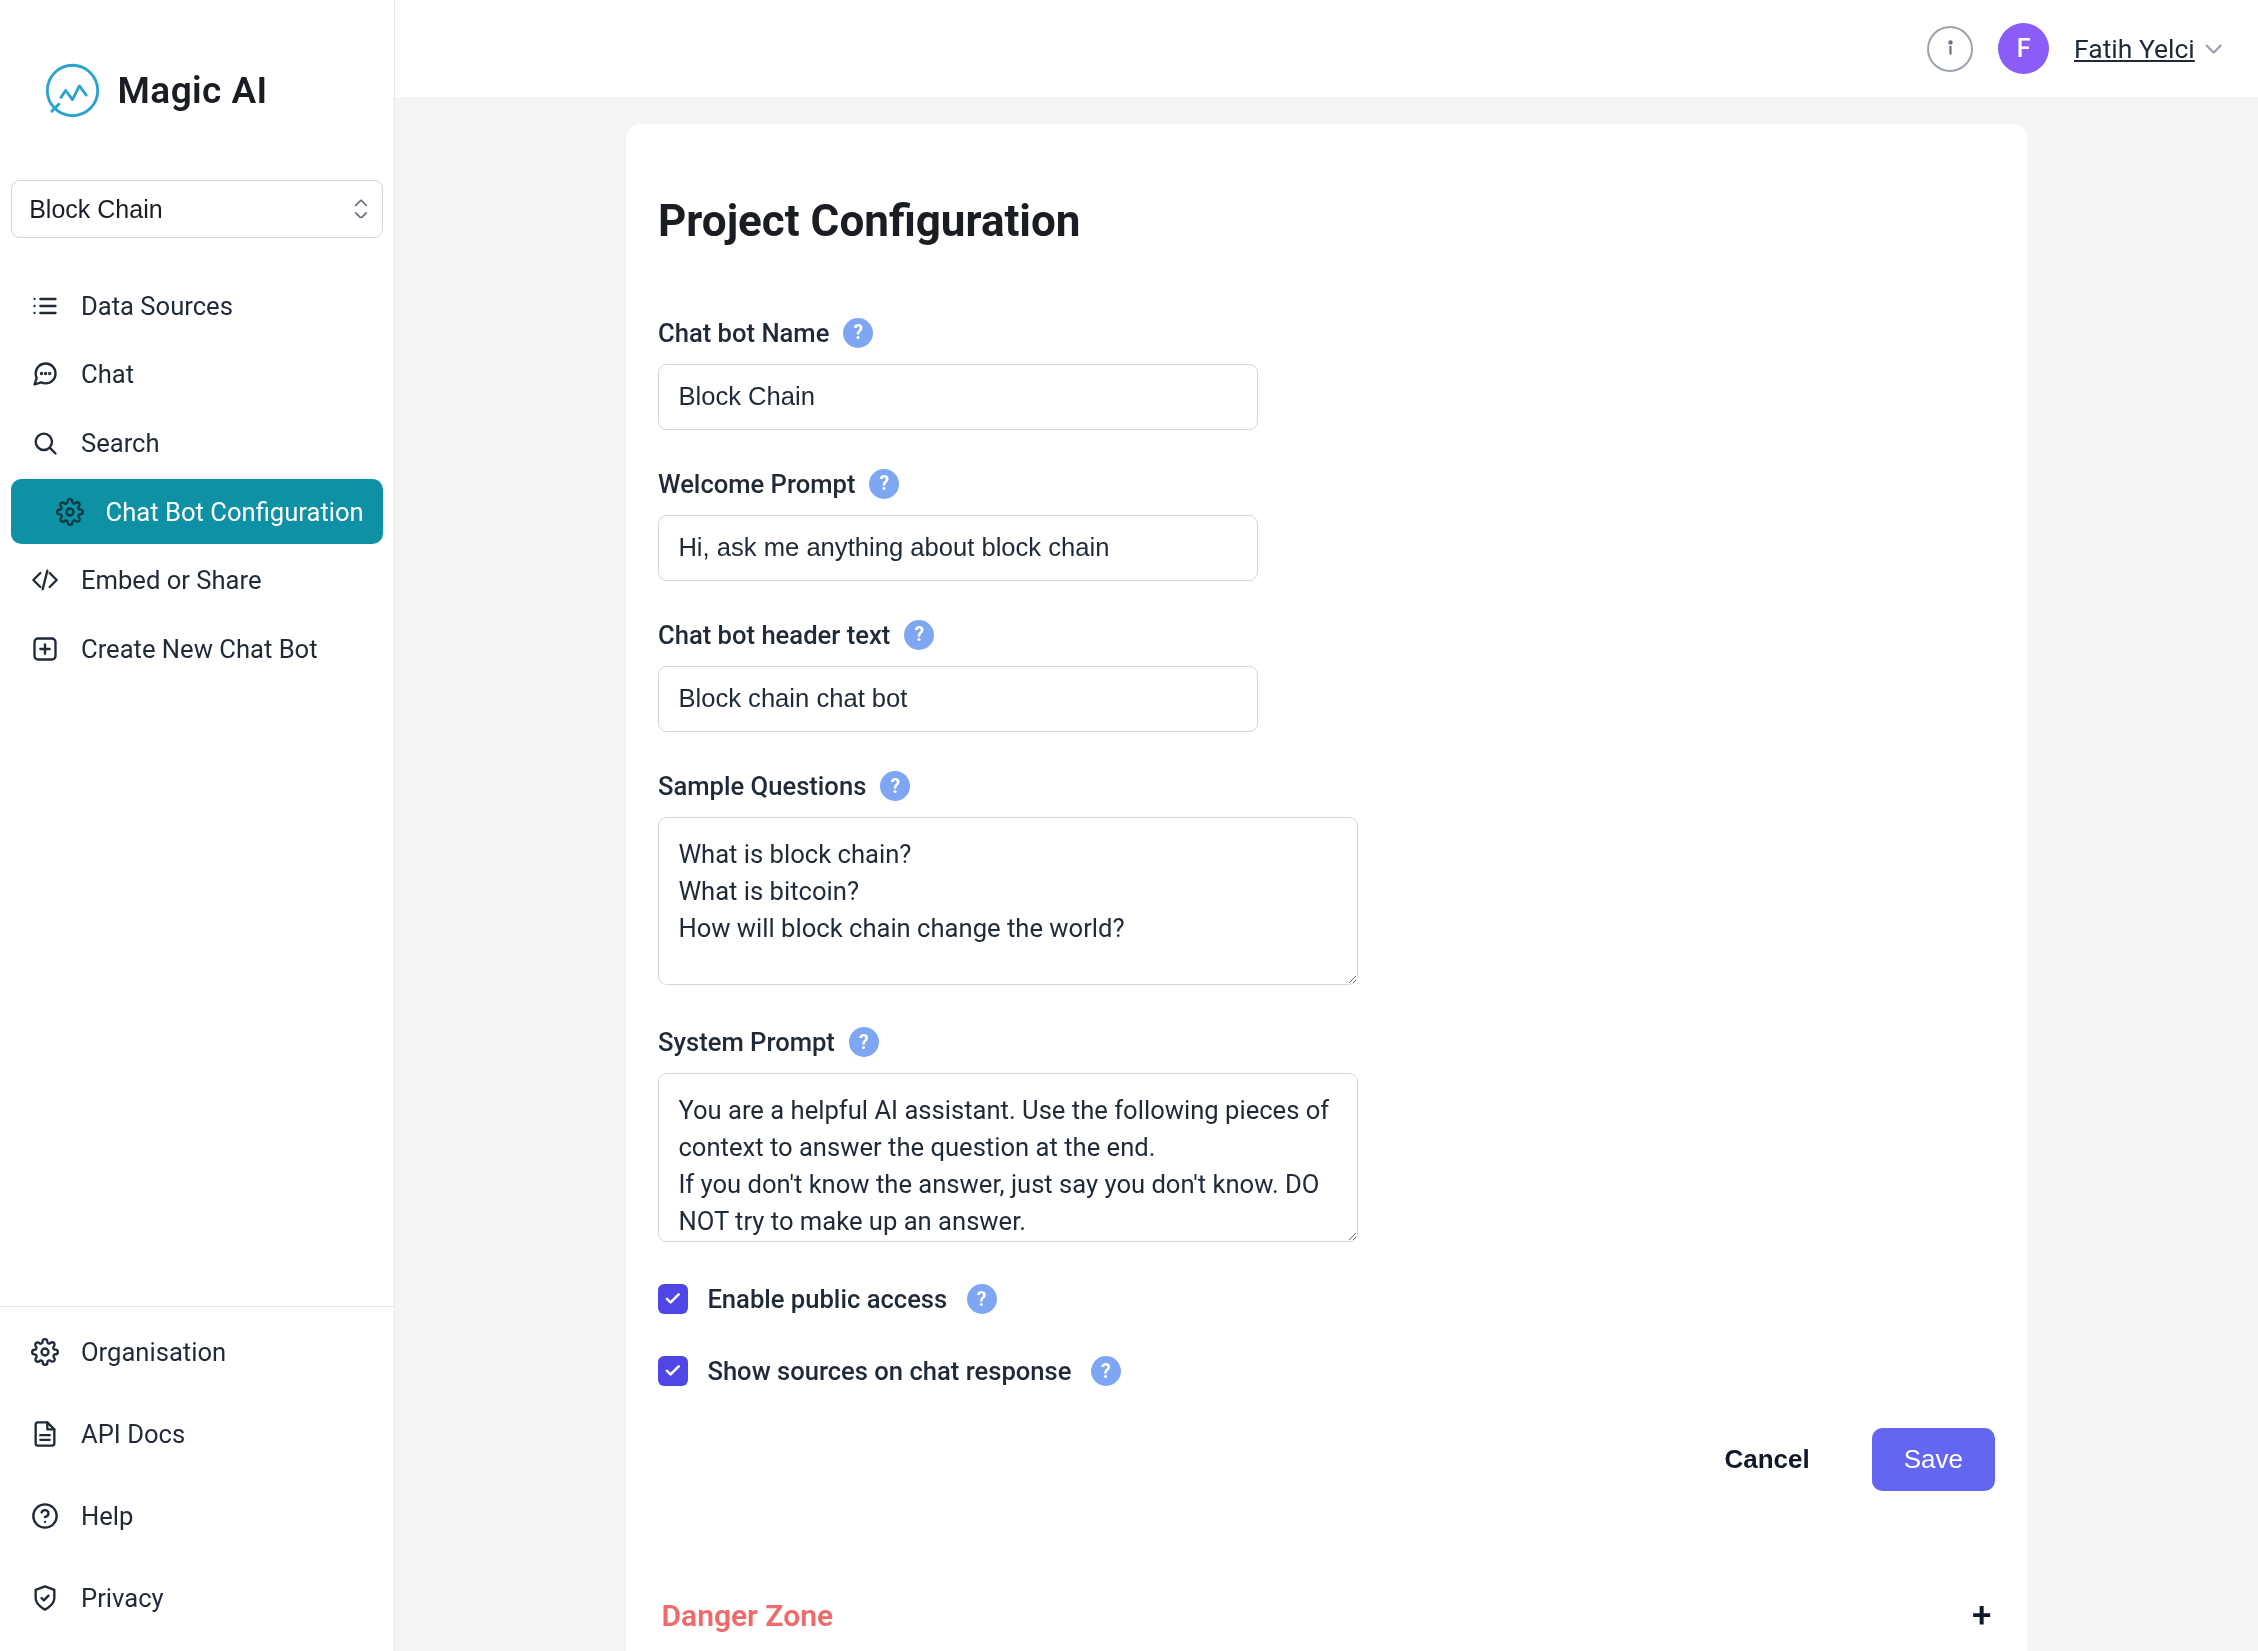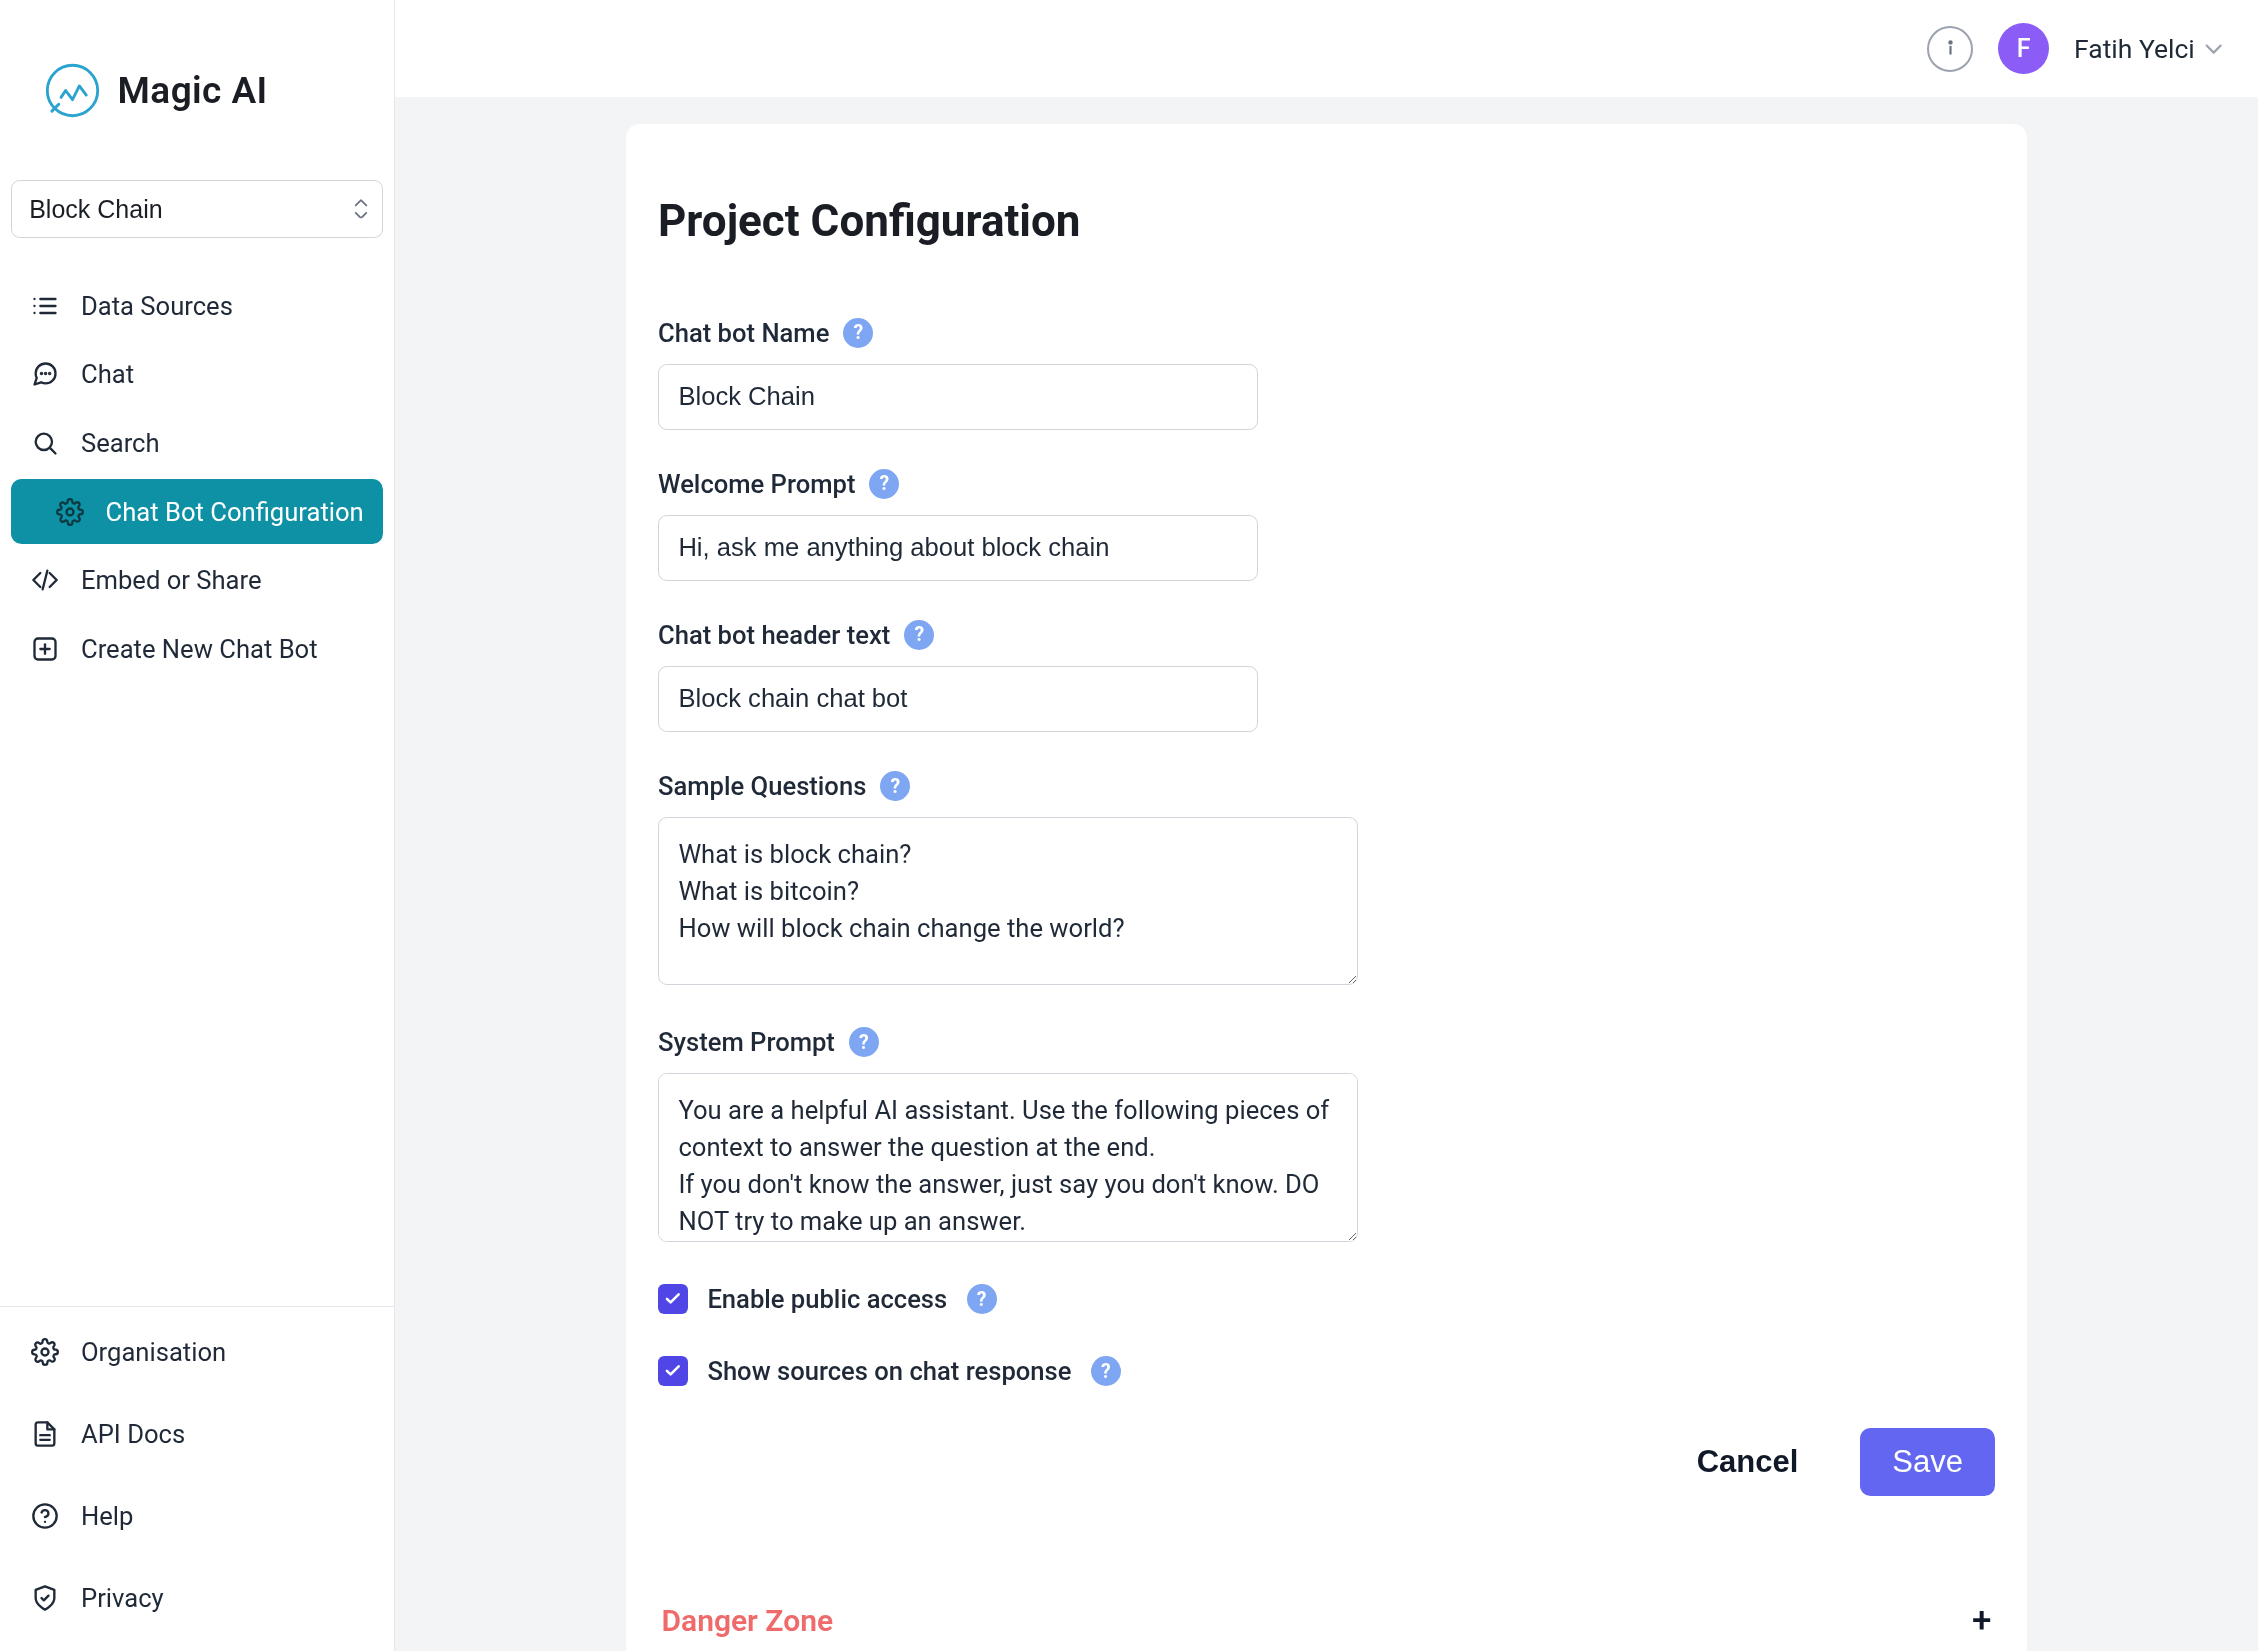--- a/index.html
+++ b/index.html
@@ -15,35 +15,35 @@
 .nav { display: flex; flex-direction: column; gap: 3.5px; padding: 0 10.6px; }
 .nav-item { display: flex; align-items: center; gap: 21px; padding: 17.6px 19.4px; border-radius: 10.6px; font-size: 25.6px; color: #1f2937; cursor: pointer; }
 .nav-item.active { background: #0f91a5; color: #fff; padding-left: 44px; }
 .nav-item .icon { width: 30px; height: 30px; display: flex; align-items: center; justify-content: center; flex-shrink: 0; }
 .nav-spacer { flex: 1; }
 .sidebar-bottom { border-top: 0.9px solid #e5e7eb; padding: 12.4px 10.6px 21px 10.6px; display:flex; flex-direction:column; gap:17px; }
 .main { flex: 1; display: flex; flex-direction: column; background: #f3f4f6; }
 .topbar { height: 97px; background: #fff; display: flex; align-items: center; justify-content: flex-end; padding: 0 35px 0 35px; gap: 25px; }
 .info-btn { width: 46px; height: 46px; border-radius: 50%; border: 2.6px solid #9ca3af; display: flex; align-items: center; justify-content: center; color: #6b7280; cursor: pointer; }
 .avatar { width: 51px; height: 51px; border-radius: 50%; background: #8b5cf6; color: #fff; display: flex; align-items: center; justify-content: center; font-size: 25px; font-weight: 500; }
-.username { font-size: 26.5px; color: #1f2937; display: flex; align-items: center; gap: 8.8px; cursor: pointer; }
+.username { font-size: 26.5px; color: #1f2937; display: flex; align-items: center; gap: 8.8px; cursor: pointer; text-decoration: underline; }
 .content-scroll { flex: 1; overflow: auto; padding: 26.5px 0 0 0; display:flex; justify-content:center; align-items:flex-start; }
 .card { width: 1401px; background: #fff; border-radius: 14px; padding: 71px 32px 35px 32px; }
 .card h1 { font-size: 44px; font-weight: 700; margin-bottom: 71px; }
 .form-group { margin-bottom: 39px; }
 .form-label-row { display: flex; align-items: center; gap: 14px; margin-bottom: 16px; }
 .form-label { font-size: 25.6px; font-weight: 500; color: #1f2937; }
 .help-badge { width: 30px; height: 30px; border-radius: 50%; background: #7ea6f2; color: #fff; display: flex; align-items: center; justify-content: center; font-size: 19.4px; font-weight: 700; cursor: pointer; }
 .text-input { width: 600px; padding: 17.6px 19.4px; font-size: 25.6px; border: 0.9px solid #d1d5db; border-radius: 8.8px; color: #1f2937; background:#fff; }
 .textarea { width: 700px; min-height: 168px; padding: 17.6px 19.4px; font-size: 25.6px; line-height: 1.45; border: 0.9px solid #d1d5db; border-radius: 8.8px; color: #1f2937; resize: both; font-family: inherit; background:#fff;}
 .checkbox-row { display: flex; align-items: center; gap: 19.4px; margin-bottom: 42px; }
 .chk { width: 30px; height: 30px; border-radius: 6.2px; background: #4f46e5; display: flex; align-items: center; justify-content: center; cursor: pointer; }
 .chk svg { stroke: #fff; }
 .actions { display: flex; justify-content: flex-end; gap: 30px; align-items: center; margin-top: 26.5px; margin-bottom: 97px; }
-.btn { padding: 16px 32px; border-radius: 10.6px; font-size: 31px; font-weight: 500; cursor: pointer; border: none; }
+.btn { padding: 16px 32px; border-radius: 10.6px; font-size: 26px; font-weight: 500; cursor: pointer; border: none; }
 .btn-primary { background: #6366f1; color: #fff; }
 .btn-cancel { background: transparent; color: #111827; font-weight: 600; }
 .danger-row { display: flex; align-items: center; justify-content: space-between; padding: 7px 3.5px; }
 .danger-title { font-size: 30px; font-weight: 600; color: #ef6b6b; }
 .plus { font-size: 35px; font-weight: 500; color: #111827; cursor: pointer; }
 svg { display:block; }
 </style>
 </head>
 <body>
 

